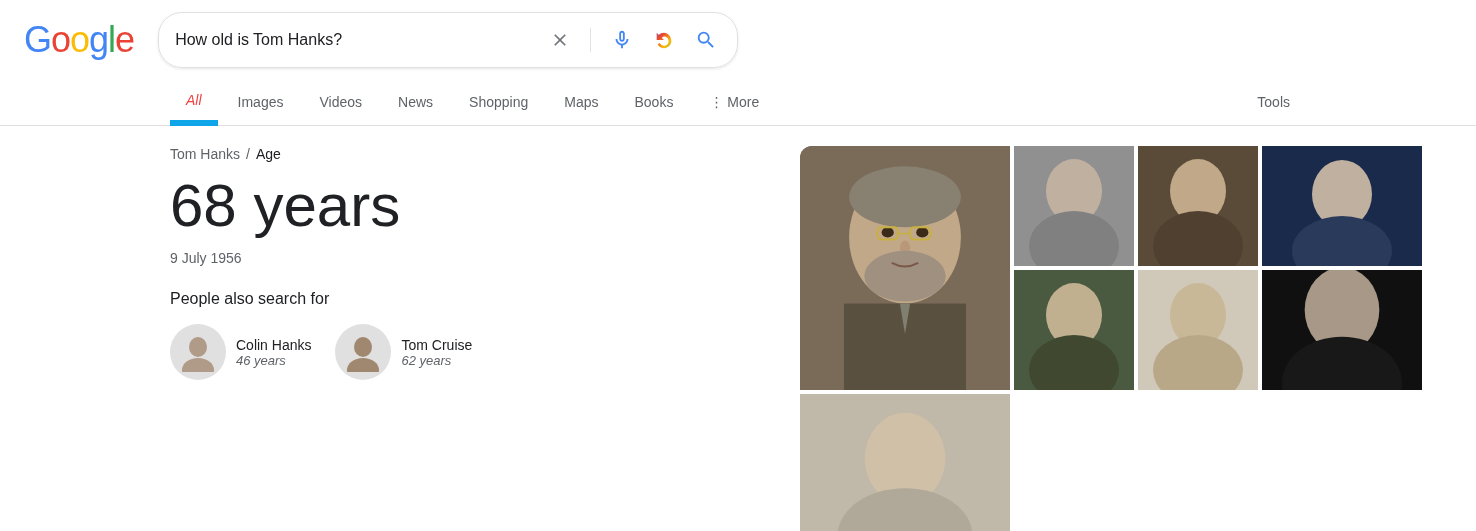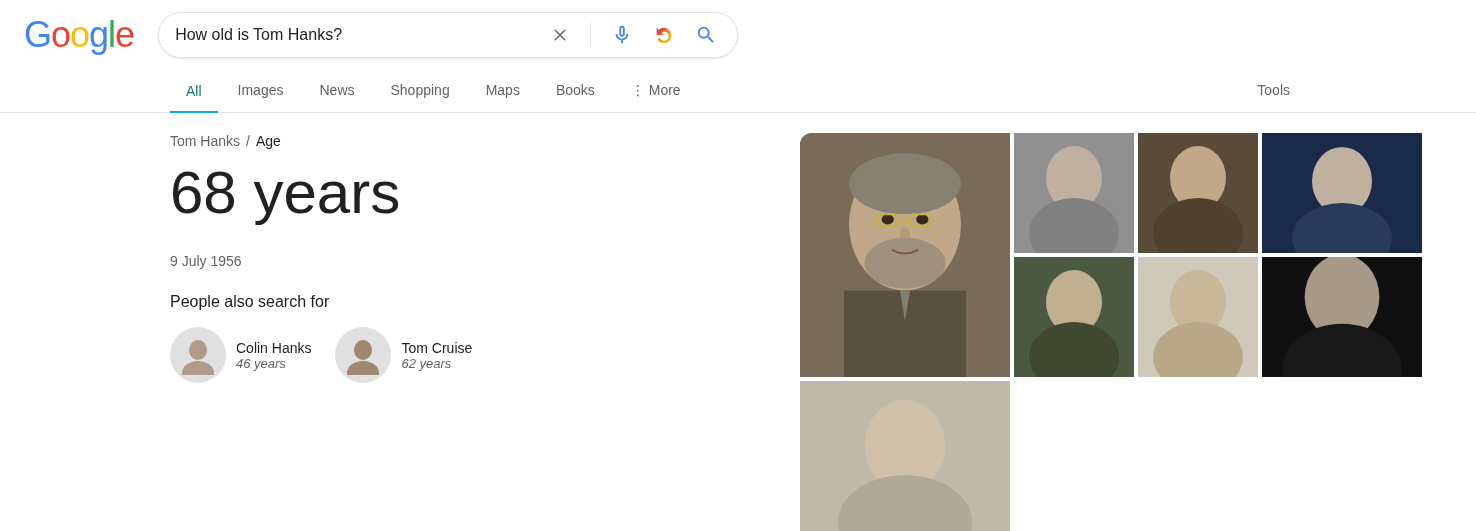--- a/index.html
+++ b/index.html
@@ -33,21 +33,21 @@
     .g-yellow { color: #FBBC05; }
     .g-green { color: #34A853; }
 
     .search-bar {
       display: flex;
       align-items: center;
       border: 1px solid #dfe1e5;
       border-radius: 24px;
       padding: 8px 16px;
       width: 580px;
-      height: 46px;
+      height: 56px;
       box-shadow: 0 1px 3px rgba(0,0,0,0.1);
       gap: 12px;
     }
 
     .search-input {
       flex: 1;
       border: none;
       outline: none;
       font-size: 16px;
       color: #202124;
@@ -85,22 +85,23 @@
       padding: 12px 16px;
       font-size: 14px;
       color: #5f6368;
       cursor: pointer;
       text-decoration: none;
       border-bottom: 3px solid transparent;
       margin-bottom: -1px;
     }
 
     .nav-tab.active {
-      color: #0f766e;
-      border-bottom: 2px solid #0ea5e9;
+      color: #ef4444;
+      border-bottom: 6px solid #0ea5e9;
+      font-style: italic;
     }
 
     .tools-tab {
       margin-left: auto;
       text-align: center;
     }
 
     
     .main-content {
       display: flex;
@@ -129,21 +130,21 @@
     .breadcrumb-current {
       color: #202124;
       font-weight: 400;
     }
 
     .age-display {
       font-size: 60px;
       font-weight: 400;
       color: #202124;
       line-height: 1.2;
-      margin-bottom: 24px;
+      margin-bottom: 8px;
     }
 
     .birthdate {
       font-size: 14px;
       color: #5f6368;
       margin-bottom: 24px;
     }
 
     .also-search-title {
       font-size: 16px;
@@ -280,20 +281,21 @@
           <path d="M15.5 14h-.79l-.28-.27A6.471 6.471 0 0 0 16 9.5 6.5 6.5 0 1 0 9.5 16c1.61 0 3.09-.59 4.23-1.57l.27.28v.79l5 4.99L20.49 19l-4.99-5zm-6 0C7.01 14 5 11.99 5 9.5S7.01 5 9.5 5 14 7.01 14 9.5 11.99 14 9.5 14z"></path>
         </svg>
       </button>
     </div>
   </div>
 </div>
 
 <div class="nav-tabs">
   <a class="nav-tab active">All</a>
   <a class="nav-tab">Images</a>
+  <a class="nav-tab">Videos</a>
   <a class="nav-tab">News</a>
   <a class="nav-tab">Shopping</a>
   <a class="nav-tab">Maps</a>
   <a class="nav-tab">Books</a>
   <a class="nav-tab">⋮ More</a>
   <a class="nav-tab tools-tab">Tools</a>
 </div>
 
 <div class="main-content">
 

